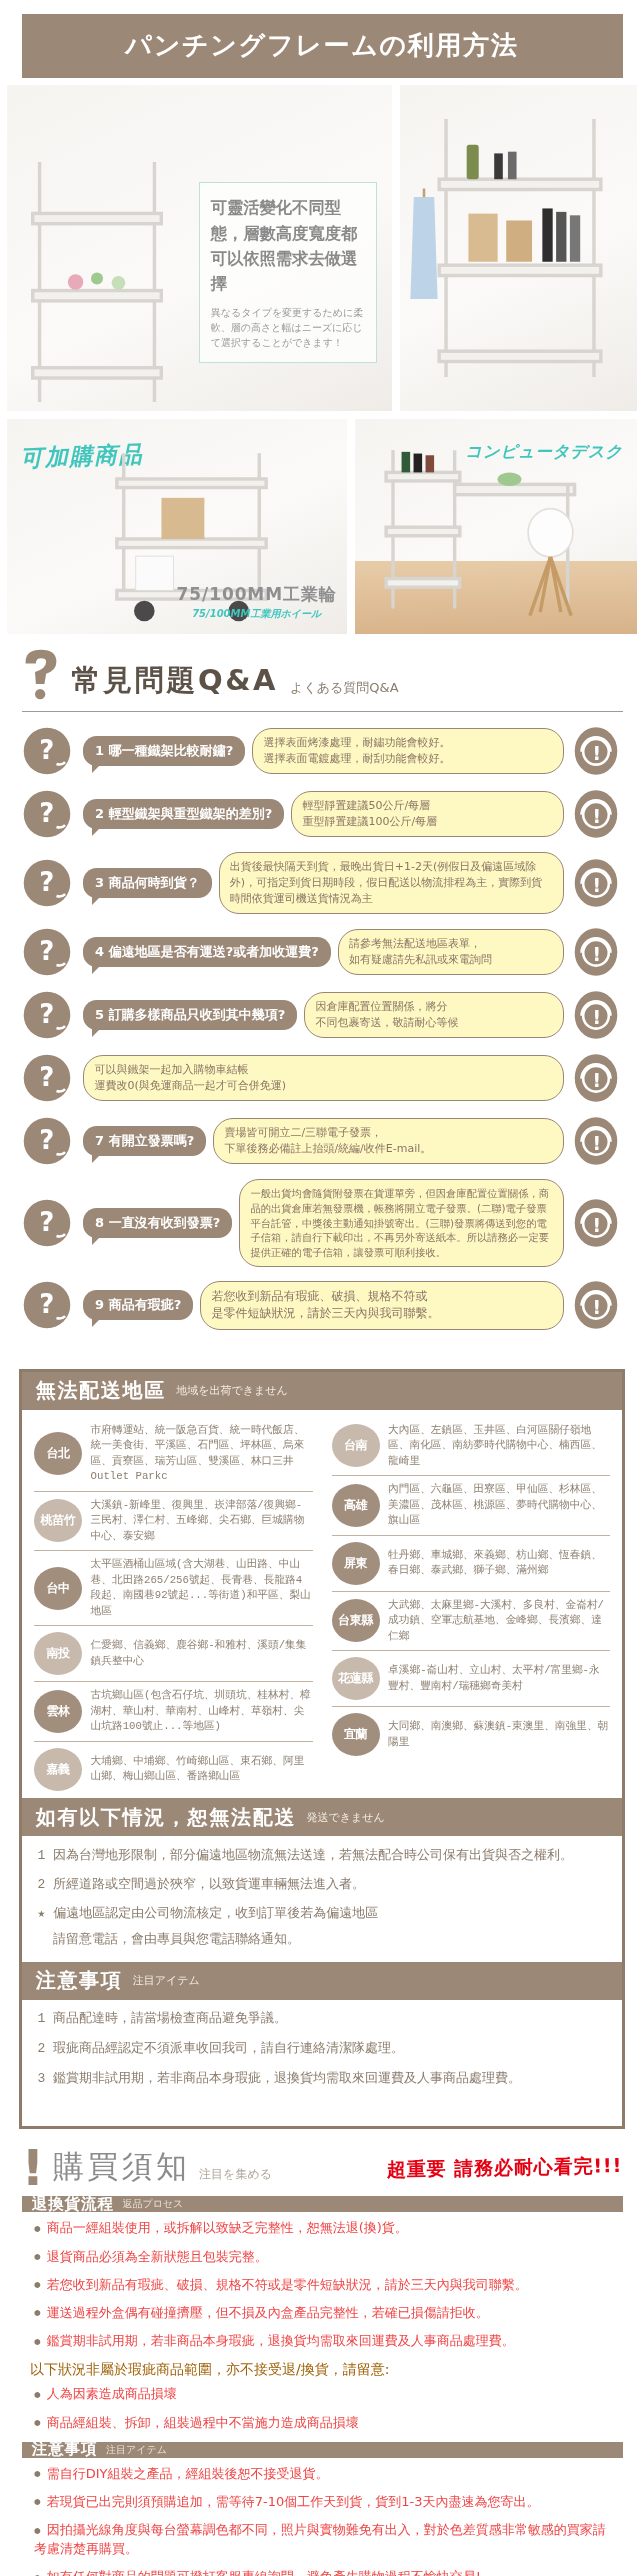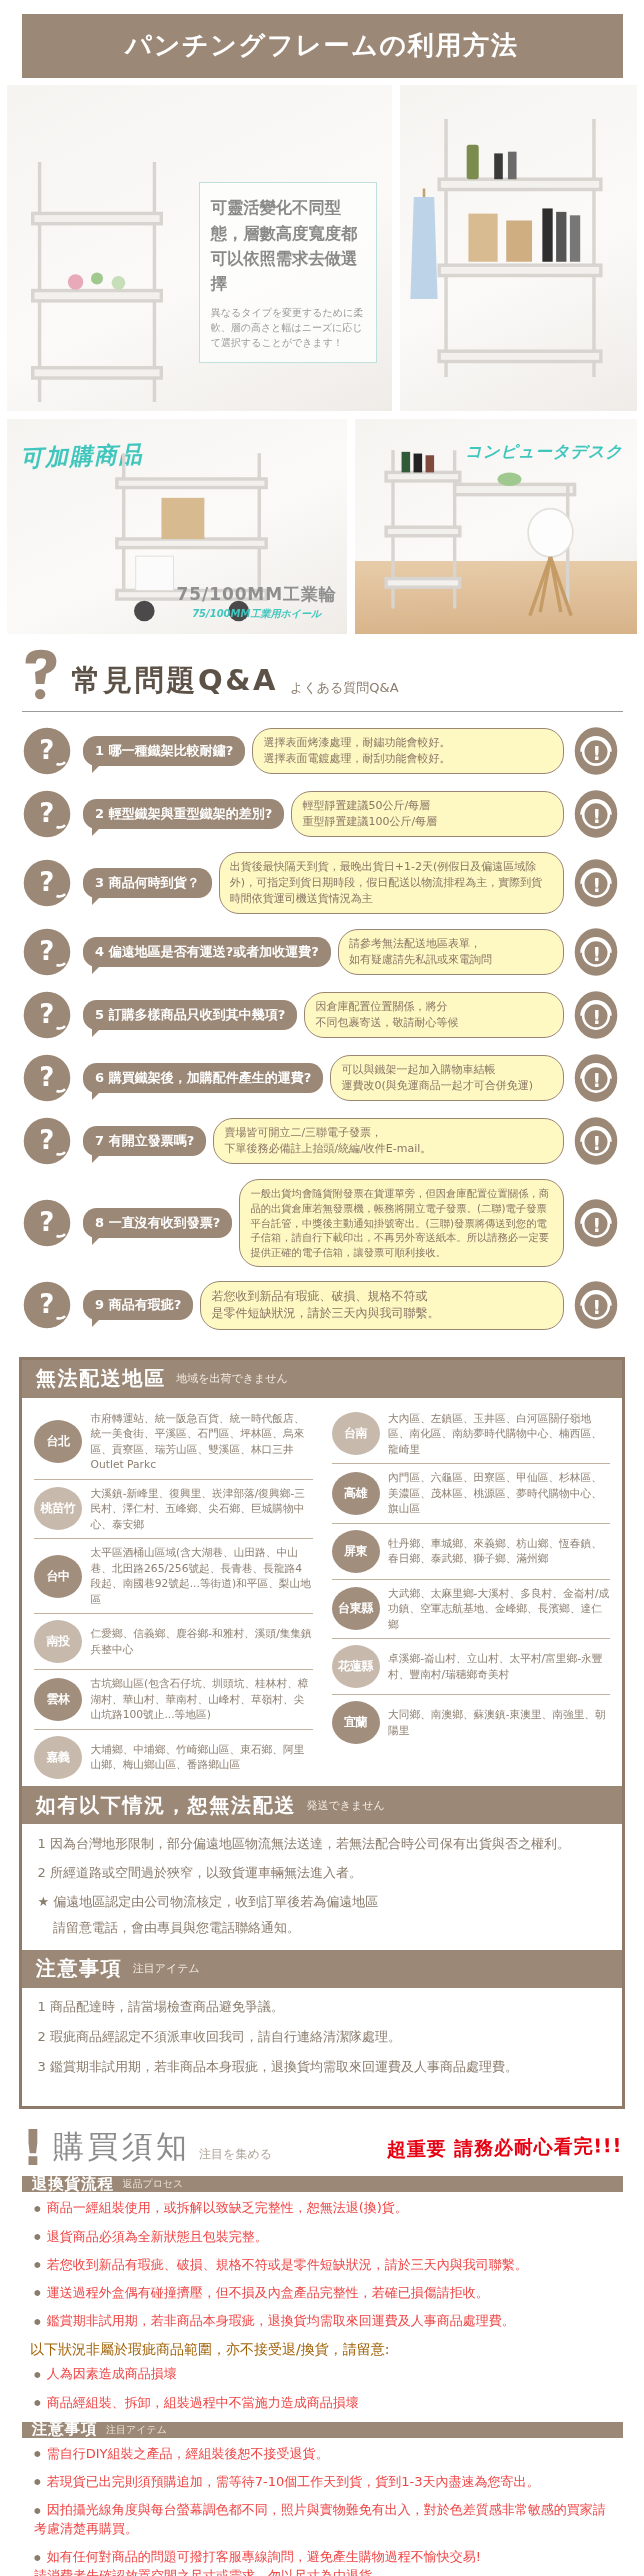--- a/index.html
+++ b/index.html
@@ -57,21 +57,21 @@
   .q-bubble::after {
     content:""; position:absolute; left:8.6px; bottom:-6.9px;
     border:7.7px solid transparent; border-top-color:#9c8876; border-left-color:#9c8876;
   }
   .a-bubble {
     flex:1; background:#fef9c3; border:1.3px solid #9a8674; border-radius:20px;
     padding:6px 10.3px; font-size:11px; color:#8a7565; line-height:1.45; white-space:pre-line;
   }
 
   
-  .region-frame { margin:10px 19px 0; border:3.4px solid #8f7b69; padding-bottom:12px; }
+  .region-frame { margin:22px 19px 0; border:3.4px solid #8f7b69; padding-bottom:20px;font-family:Liberation Mono, monospace; }
   .inner-banner {
     background:#9c8876; height:38px; display:flex; align-items:center; gap:10.3px; padding:0 13.7px;
   }
   .inner-banner .t { color:#fff; font-size:20px; font-weight:bold; letter-spacing:1.7px; }
   .inner-banner .tj { color:#f2ece5; font-size:11px; }
   .region-table { display:grid; grid-template-columns:1fr 1fr; column-gap:19px; padding:6.9px 12px 1.7px; }
   .region-row { display:grid; grid-template-columns:48px 1fr; gap:8.6px; align-items:center; padding:6px 0; }
   .region-col .region-row:not(:last-child) { border-bottom:0.9px solid #c3b2a0; }
   .region-circle {
     width:48px; height:43px; border-radius:50%; display:flex; align-items:center; justify-content:center;
@@ -309,21 +309,20 @@
       </svg>
   </div>
 
   <div class="qa-row">
     <svg width="50" height="50" viewBox="0 0 58 58">
         <circle cx="29" cy="29" r="27" fill="#9c8876"></circle>
         <text x="20" y="38" font-size="30" font-weight="bold" fill="#fff">?</text>
         <path d="M40 44 q6 2 10 -2" stroke="#fff" stroke-width="3" fill="none"></path>
       </svg>
     <div class="qa-mid">
-      <div class="q-bubble" style="max-width:56%;"><span>6</span> <span>購買鐵架後，加購配件產生的運費?</span></div>
       <div class="a-bubble">可以與鐵架一起加入購物車結帳
 運費改0(與免運商品一起才可合併免運)</div>
     </div>
     <svg width="46" height="50" viewBox="0 0 54 58">
         <ellipse cx="27" cy="29" rx="25" ry="28" fill="#9c8876"></ellipse>
         <circle cx="27" cy="30" r="15" fill="none" stroke="#fff" stroke-width="3"></circle>
         <path d="M10 30 a17 17 0 0 1 34 0" stroke="#fff" stroke-width="3" fill="none"></path>
         <text x="23" y="39" font-size="22" font-weight="bold" fill="#fff">!</text>
       </svg>
   </div>

